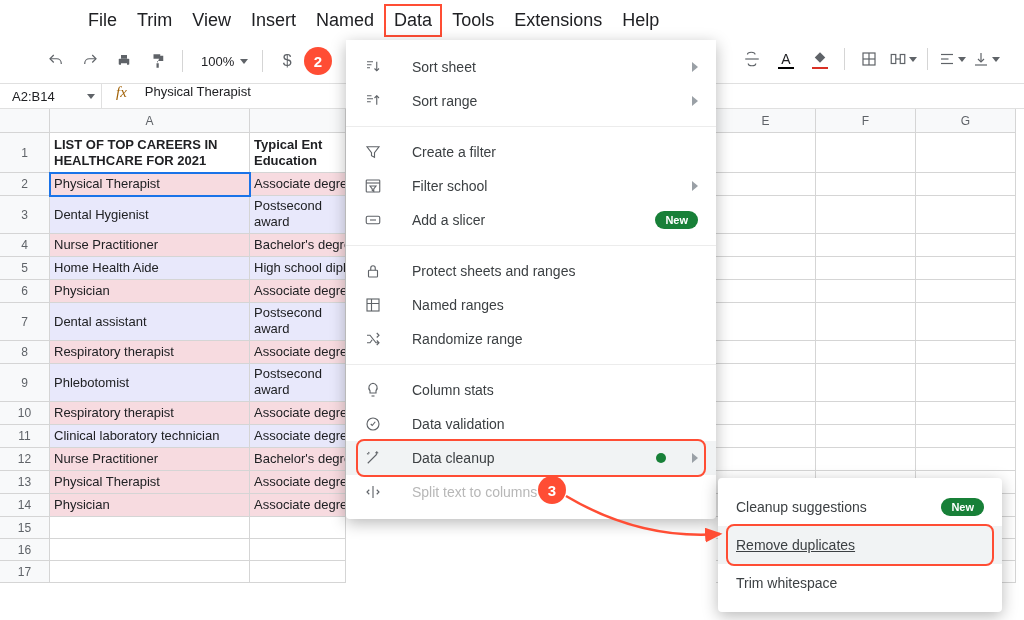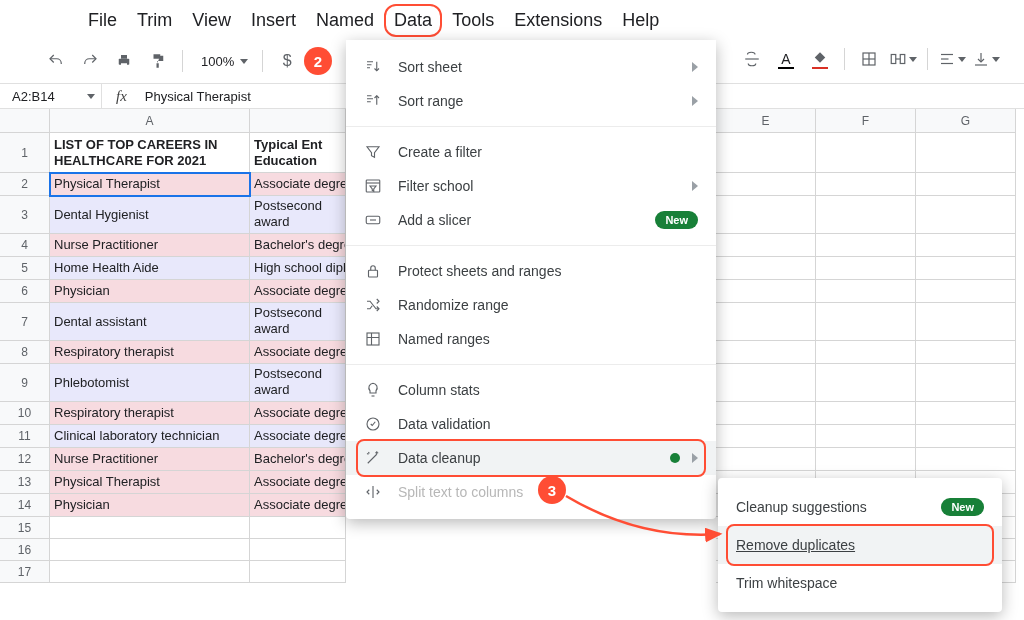--- a/index.html
+++ b/index.html
@@ -14,36 +14,36 @@
     --hl-red:#f7dbe0;        
     --hl-sel:#e8e8fb;        
     --callout:#ff4d34;
     --green:#188038;
   }
   *{box-sizing:border-box;}
   html,body{margin:0;padding:0;width:1024px;height:620px;font-family:Arial, sans-serif;font-size:13px;color:var(--text);background:#fff;overflow:hidden;}
   
   .menubar{display:flex;align-items:center;gap:0;padding:4px 0 4px 78px;}
   .menubar .mi{padding:6px 10px;border-radius:4px;cursor:pointer;font-size:18px;}
-  .menubar .mi.active{border:2px solid var(--callout);border-radius:12px;padding:4px 8px;font-weight:500;}
+  .menubar .mi.active{border:2px solid var(--callout);border-radius:0;padding:4px 8px;font-weight:500;}
   
   .toolbar{display:flex;align-items:center;gap:6px;padding:4px 0 6px 42px;position:relative;height:42px;}
   .tbtn{width:28px;height:28px;display:flex;align-items:center;justify-content:center;color:var(--muted);border-radius:4px;cursor:pointer;}
   .tsep{width:1px;height:22px;background:var(--border2);margin:0 4px;}
   .tzoom{font-size:13px;padding:0 4px 0 8px;display:flex;align-items:center;gap:6px;color:var(--text);}
   .caret{width:0;height:0;border-left:4px solid transparent;border-right:4px solid transparent;border-top:5px solid #5f6368;}
   .toolbar-right{position:absolute;right:24px;top:4px;display:flex;align-items:center;gap:6px;}
   .underline-mark{width:16px;height:2px;background:#000;position:absolute;bottom:4px;left:6px;}
   .tbtn.rel{position:relative;}
   
   .step-badge{width:28px;height:28px;border-radius:50%;background:var(--callout);color:#fff;font-weight:600;display:flex;align-items:center;justify-content:center;font-size:15px;position:absolute;z-index:50;}
   
-  .fxrow{display:flex;align-items:center;border-top:1px solid var(--border);border-bottom:1px solid var(--border);height:26px;}
+  .fxrow{display:flex;border-top:1px solid var(--border);border-bottom:1px solid var(--border);height:26px;}
   .namebox{width:102px;padding:0 6px 0 12px;display:flex;align-items:center;justify-content:space-between;font-size:13px;border-right:1px solid var(--border);height:100%;}
-  .fx{font-style:italic;color:#404040;padding:0 14px;font-family:serif;font-size:15px;}
+  .fx{font-style:italic;color:#a16207;padding:0 14px;font-family:serif;font-size:15px;}
   .fxval{padding:0 4px;font-size:13px;}
   
   .grid{position:relative;}
   .colheads{display:flex;height:24px;}
   .corner{width:var(--rowheadw);border-right:1px solid var(--border2);border-bottom:1px solid var(--border2);background:#f8f9fa;}
   .ch{border-right:1px solid var(--border2);border-bottom:1px solid var(--border2);background:#f8f9fa;display:flex;align-items:center;justify-content:center;color:var(--muted);font-size:12px;}
   .rows{}
   .row{display:flex;align-items:stretch;min-height:var(--rowh);}
   .rh{width:var(--rowheadw);min-width:var(--rowheadw);border-right:1px solid var(--border2);border-bottom:1px solid var(--border2);background:#f8f9fa;display:flex;align-items:center;justify-content:center;color:var(--muted);font-size:12px;}
   .cell{border-right:1px solid var(--border2);border-bottom:1px solid var(--border2);padding:3px 4px;white-space:nowrap;overflow:hidden;font-size:13px;line-height:16px;display:flex;align-items:center;}
@@ -52,21 +52,21 @@
   .row.h1 .cell{font-weight:700;white-space:normal;align-items:flex-end;}
   
   .colA{width:200px;}
   .colB{width:96px;}   
   .colE{width:100px;}
   .colF{width:100px;}
   .colG{width:100px;}
   .spacer{flex:0 0 370px;}
   
   .menu{position:absolute;top:40px;left:346px;width:370px;background:var(--menu-bg);box-shadow:0 4px 16px rgba(0,0,0,.28);border-radius:0 0 4px 4px;padding:10px 0;z-index:30;}
-  .mrow{display:flex;align-items:center;height:34px;padding:0 18px;gap:16px;color:#3c4043;font-size:14px;cursor:pointer;}
+  .mrow{display:flex;align-items:center;height:34px;padding:0 18px;gap:30px;color:#3c4043;font-size:14px;cursor:pointer;}
   .mrow.disabled{color:#b7b7b7;cursor:default;}
   .mrow .lbl{flex:1;}
   .mrow .arr{width:0;height:0;border-top:5px solid transparent;border-bottom:5px solid transparent;border-left:6px solid #9aa0a6;}
   .mrow .gdot{width:10px;height:10px;border-radius:50%;background:var(--green);margin-right:-4px;}
   .msep{height:1px;background:#ececec;margin:8px 0;}
   .micon{width:18px;height:18px;display:flex;align-items:center;justify-content:center;flex:0 0 18px;color:#5f6368;}
   .micon svg{width:18px;height:18px;stroke:#5f6368;fill:none;stroke-width:1.5;}
   .mrow.boxed{position:relative;background:var(--hover);}
   .mrow.boxed::after{content:"";position:absolute;inset:-2px 10px;border:2px solid var(--callout);border-radius:8px;pointer-events:none;}
   .new-badge{background:var(--green);color:#fff;font-size:11px;font-weight:600;padding:3px 10px;border-radius:11px;}
@@ -425,36 +425,36 @@
         <svg xmlns="http://www.w3.org/2000/svg" viewBox="0 0 24 24">
           <rect x="6" y="11" width="12" height="9" rx="1"></rect>
           <path d="M9 11V8a3 3 0 016 0v3"></path>
         </svg>
       </span>
       <span class="lbl">Protect sheets and ranges</span>
     </div>
     <div class="mrow">
       <span class="micon">
         <svg xmlns="http://www.w3.org/2000/svg" viewBox="0 0 24 24">
+          <rect x="4" y="4" width="16" height="16"></rect>
+          <path d="M4 10h16M10 4v16"></path>
+        </svg>
+      </span>
+      <span class="lbl">Named ranges</span>
+    </div>
+    <div class="mrow">
+      <span class="micon">
+        <svg xmlns="http://www.w3.org/2000/svg" viewBox="0 0 24 24">
           <path d="M4 7h4l8 10h4"></path>
           <path d="M4 17h4l3-4"></path>
           <path d="M17 4l3 3-3 3"></path>
           <path d="M17 14l3 3-3 3"></path>
         </svg>
       </span>
       <span class="lbl">Randomize range</span>
-    </div>
-    <div class="mrow">
-      <span class="micon">
-        <svg xmlns="http://www.w3.org/2000/svg" viewBox="0 0 24 24">
-          <rect x="4" y="4" width="16" height="16"></rect>
-          <path d="M4 10h16M10 4v16"></path>
-        </svg>
-      </span>
-      <span class="lbl">Named ranges</span>
     </div>
     <div class="msep"></div>
     <div class="mrow">
       <span class="micon">
         <svg xmlns="http://www.w3.org/2000/svg" viewBox="0 0 24 24">
           <path d="M12 3a6 6 0 00-4 10v3h8v-3a6 6 0 00-4-10z"></path>
           <line x1="10" y1="20" x2="14" y2="20"></line>
         </svg>
       </span>
       <span class="lbl">Column stats</span>

